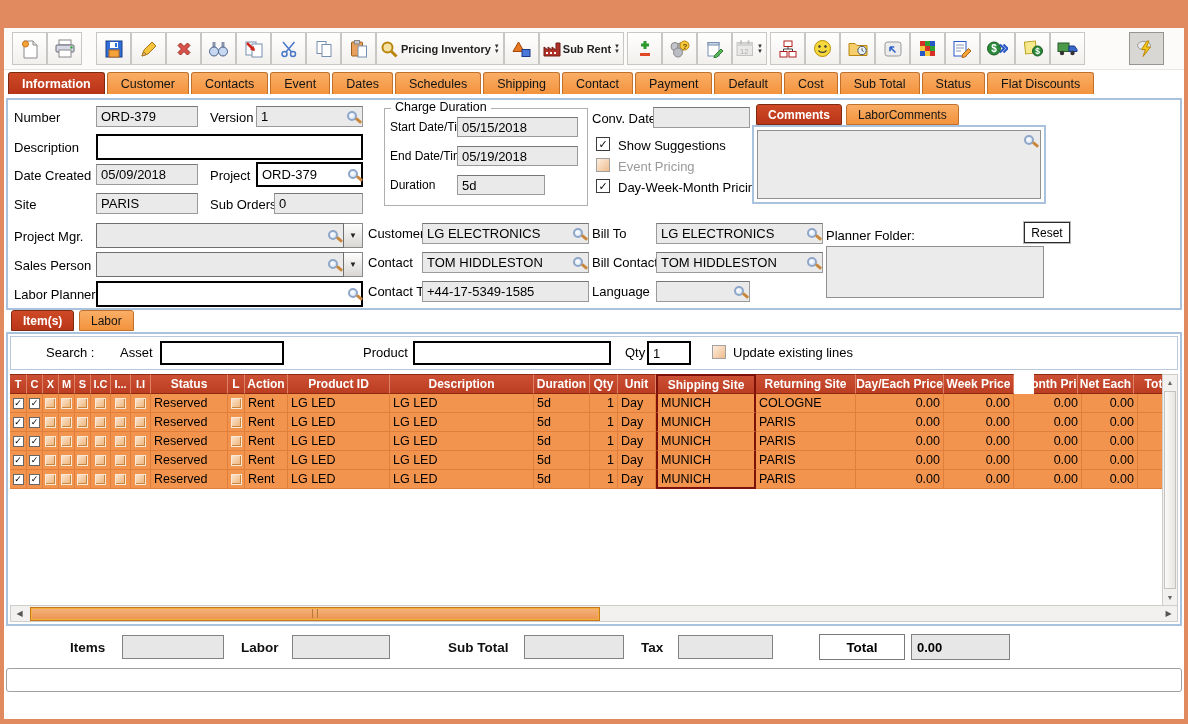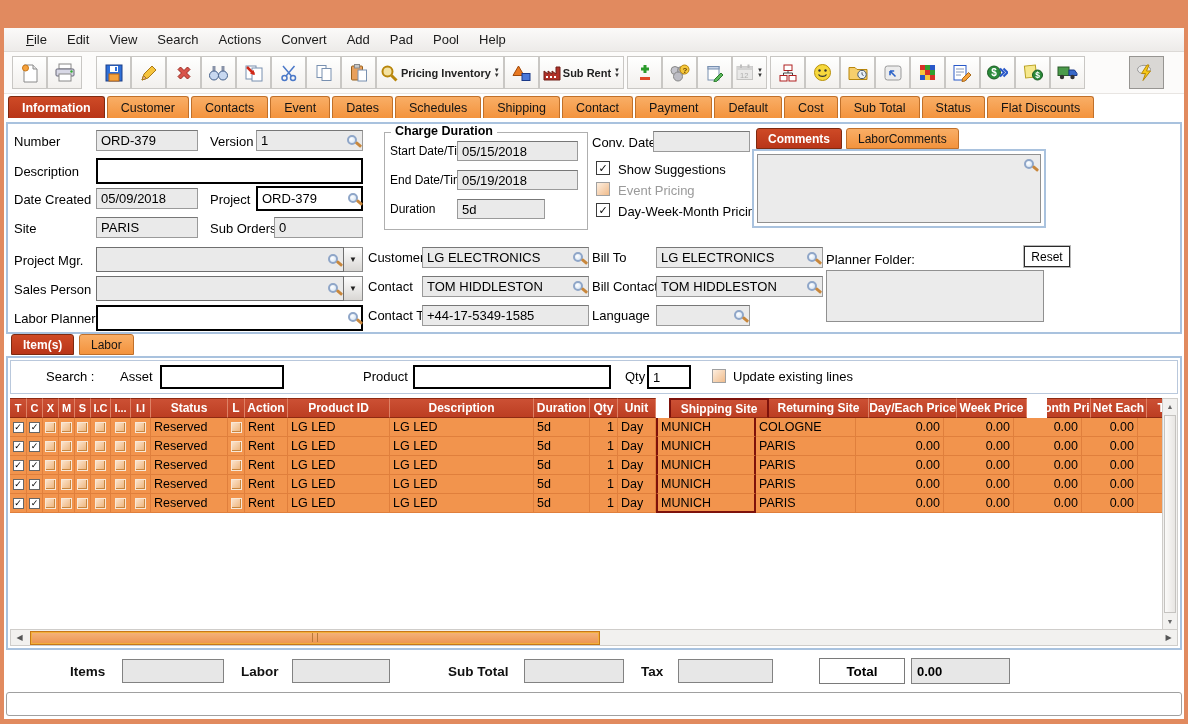--- a/index.html
+++ b/index.html
@@ -35,21 +35,21 @@
 .lbl{position:absolute;font-size:13px;color:#000;white-space:nowrap}
 .lbl.sm{font-size:12px}
 .lbl.dis{color:#9A9A9A}
 .fld{position:absolute;background:#EAEAEA;border:1px solid #9A9A9A;border-top-color:#777;font-size:13px;color:#000;display:flex;align-items:center;padding:0 4px;overflow:hidden;white-space:nowrap}
 .wrap{position:absolute}
 input.ifld{position:absolute;inset:0;width:100%;height:100%;background:#FFF;border:2px solid #000;font-size:13px;padding:0 4px;font-family:inherit}
 .mag{width:10px;height:10px;border:2px solid #8FA6C8;border-radius:50%;display:inline-block;position:relative;background:radial-gradient(circle at 35% 35%,#FFF,#CFE0F2)}
 .mag::after{content:"";position:absolute;width:7px;height:3px;background:#C8873C;right:-7px;bottom:-3px;transform:rotate(40deg);border-radius:1px}
 .fld-mag{position:absolute;right:5px;top:50%;margin-top:-6px}
 .groupbox{position:absolute;border:1px solid #AFAFAF}
-.gb-title{position:absolute;top:-9px;left:6px;background:#FFF;padding:0 4px;font-size:12.5px;font-weight:bold;white-space:nowrap}
+.gb-title{position:absolute;top:-9px;left:6px;background:#FFF;padding:0 4px;font-size:12.5px;font-weight:normal;white-space:nowrap}
 .fcb{position:absolute;width:14px;height:14px;border:1px solid #3A3A3A;background:#FFF;display:flex;align-items:center;justify-content:center;font-size:11px;font-weight:bold;color:#000}
 .fcb.checked::after{content:"✓"}
 .fcb.disabled{background:linear-gradient(135deg,#FDEEDF,#F0BC8C);border-color:#A0A0A0}
 .subtab{position:absolute;height:21px;display:inline-flex;align-items:center;padding:0 11px;font-size:12px;background:linear-gradient(#F9AE66,#F3933D);border:1px solid #C0702A;border-radius:3px 3px 0 0;color:#151515;white-space:nowrap}
 .subtab.active{background:linear-gradient(#CE4A26,#B93518);color:#FFF;font-weight:bold;border-color:#7E2A10}
 .combo{position:absolute;display:flex;height:25px}
 .combo .cfield{flex:1;background:#EAEAEA;border:1px solid #6F6F6F;position:relative}
 .ddbtn{width:19px;background:linear-gradient(#FDFDFD,#D9D7D4);border:1px solid #8A8A8A;border-left:none;display:flex;align-items:center;justify-content:center;font-size:8px;color:#222}
 .gbox{position:absolute;background:#EBEBEB;border:1px solid #909090}
 .reset-btn{position:absolute;background:#FFF;border:1px solid #2A2A2A;box-shadow:0 0 0 1px #B8B8B8;font-size:12px;display:flex;align-items:center;justify-content:center}
@@ -84,32 +84,20 @@
 .flabel{position:absolute;font-size:13.5px;font-weight:bold;color:#111;white-space:nowrap}
 .total-box{position:absolute;height:26px;border:1px solid #7A7A7A;background:#FFF;display:flex;align-items:center;justify-content:center;font-weight:bold;font-size:13.5px}
 .statusbar{position:absolute;left:2px;top:574px;width:1176px;height:24px;border:1px solid #A0A0A0;border-radius:3px;background:#FFF}
 </style>
 </head>
 <body>
 
 <div class="window">
 
   <div class="body-area">
-    <div class="menubar">
-        <div class="menu-item"><u>F</u>ile</div>
-        <div class="menu-item">Edit</div>
-        <div class="menu-item">View</div>
-        <div class="menu-item">Search</div>
-        <div class="menu-item">Actions</div>
-        <div class="menu-item">Convert</div>
-        <div class="menu-item">Add</div>
-        <div class="menu-item">Pad</div>
-        <div class="menu-item">Pool</div>
-        <div class="menu-item">Help</div>
-      </div>
     <div class="toolbar">
         <div class="tbtn">
           <span class="ticon">
             <svg width="19" height="20">
               <path d="M4 2h9l4 4v13H4z" fill="#fff" stroke="#8A8A8A"></path>
               <path d="M13 2v4h4" fill="#E4E4E4" stroke="#8A8A8A"></path>
               <circle cx="5.5" cy="5" r="3" fill="#F6A23C" stroke="#C87818"></circle>
             </svg>
           </span>
         </div>
@@ -534,21 +522,21 @@
                 <div class="hcell tiny" style="width: 20px;">I...</div>
                 <div class="hcell tiny" style="width: 20px;">I.I</div>
                 <div class="hcell" style="width: 77px;">Status</div>
                 <div class="hcell" style="width: 17px;">L</div>
                 <div class="hcell" style="width: 43px;">Action</div>
                 <div class="hcell" style="width: 102px;">Product ID</div>
                 <div class="hcell" style="width: 144px;">Description</div>
                 <div class="hcell" style="width: 56px;">Duration</div>
                 <div class="hcell" style="width: 28px;">Qty</div>
                 <div class="hcell" style="width: 38px;">Unit</div>
-                <div class="hcell selcol" style="width: 100px; margin-left: 13px;">Shipping Site</div>
+                <div class="hcell selcol" style="width: 100px;">Shipping Site</div>
                 <div class="hcell" style="width: 100px;">Returning Site</div>
                 <div class="hcell" style="width: 88px;">Day/Each Price</div>
                 <div class="hcell" style="width: 70px;">Week Price</div>
                 <div class="hcell" style="width: 44px; margin-left: 20px;">Month Price</div>
                 <div class="hcell" style="width: 56px;">Net Each</div>
                 <div class="hcell" style="width: 40px;">Tot</div>
               </div>
               <div class="trow">
                 <div class="cell ck" style="width: 17px;">
                   <span class="rowcb checked"></span>

